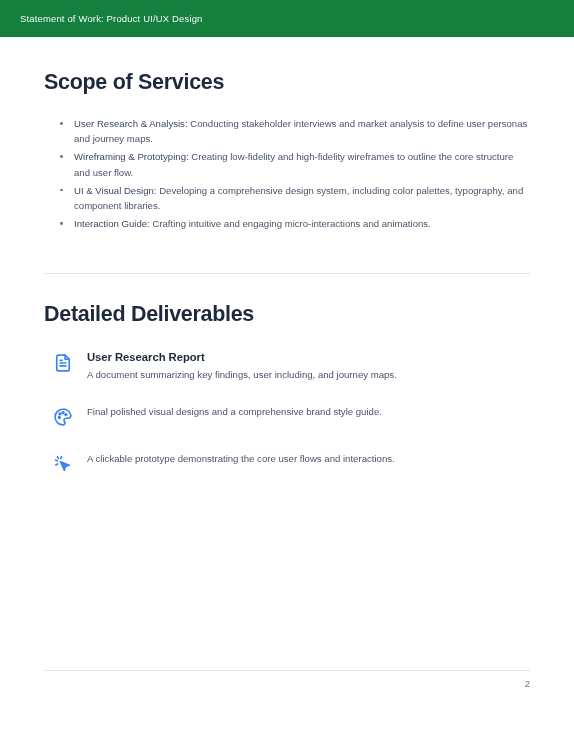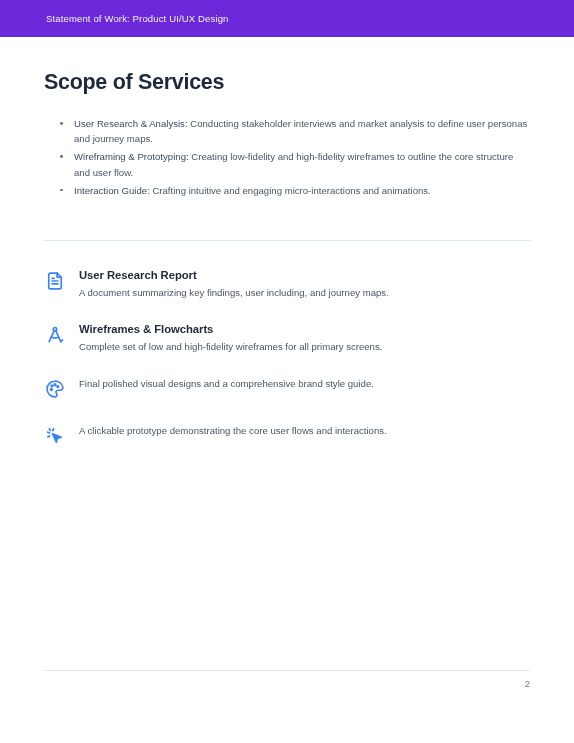--- a/index.html
+++ b/index.html
@@ -11,24 +11,24 @@
     height: 743px;
     background: #ffffff;
     font-family: "Liberation Sans", sans-serif;
     overflow: hidden;
     position: relative;
   }
 
   
   .doc-header {
     height: 37px;
-    background: #6d28d9;
+    background: #15803d;
     display: flex;
     align-items: center;
-    padding: 0 0 0 46px;
+    padding: 0 0 0 20px;
     box-sizing: border-box;
   }
   .doc-header-title {
     color: #f1f5f9;
     font-size: 9.5px;
     letter-spacing: 0.15px;
     white-space: nowrap;
   }
 
   
@@ -101,21 +101,21 @@
   }
 
   
   #deliverables-section {
     padding-top: 28px;
   }
   #deliverables-section .section-heading {
     margin-bottom: 24px;
   }
   .deliverable-list {
-    margin: 0;
+    margin: 8px;
     padding: 0;
     list-style: none;
   }
   .deliverable-item {
     display: flex;
     align-items: flex-start;
     margin-bottom: 24px;
   }
   .deliverable-icon {
     flex: 0 0 22px;
@@ -184,62 +184,51 @@
     <h2 class="section-heading">Scope of Services</h2>
 
     <ul class="scope-list">
       <li class="scope-item">
         <span class="scope-item-label">User Research &amp; Analysis:</span><span class="scope-item-text"> Conducting stakeholder interviews and market analysis to define user personas and journey maps.</span>
       </li>
       <li class="scope-item">
         <span class="scope-item-label">Wireframing &amp; Prototyping:</span><span class="scope-item-text"> Creating low-fidelity and high-fidelity wireframes to outline the core structure and user flow.</span>
       </li>
       <li class="scope-item">
+        <span class="scope-item-label">UI &amp; Visual Design:</span><span class="scope-item-text"> Developing a comprehensive design system, including color palettes, typography, and component libraries.</span>
+      </li>
+      <li class="scope-item">
         <span class="scope-item-label">Interaction Guide:</span><span class="scope-item-text"> Crafting intuitive and engaging micro-interactions and animations.</span>
       </li>
     </ul>
   </section>
 
   <hr class="divider" id="mid-divider">
 
   <section class="section" id="deliverables-section">
+    <h2 class="section-heading">Detailed Deliverables</h2>
 
     <ul class="deliverable-list">
 
       <li class="deliverable-item">
         <span class="deliverable-icon">
           <svg viewBox="0 0 24 24" fill="none" stroke="#3b82f6" stroke-width="2" stroke-linecap="round" stroke-linejoin="round">
             <path d="M14.5 2.5H6.5a2 2 0 0 0-2 2v15a2 2 0 0 0 2 2h11a2 2 0 0 0 2-2V7.5z"></path>
             <path d="M14.5 2.5V7.5h5"></path>
             <line x1="8.5" y1="12" x2="15.5" y2="12"></line>
             <line x1="8.5" y1="15.5" x2="15.5" y2="15.5"></line>
             <line x1="8.5" y1="8.8" x2="11" y2="8.8"></line>
           </svg>
         </span>
         <div class="deliverable-body">
           <p class="deliverable-title">User Research Report</p>
           <p class="deliverable-desc">A document summarizing key findings, user including, and journey maps.</p>
         </div>
       </li>
 
-      <li class="deliverable-item">
-        <span class="deliverable-icon">
-          <svg viewBox="0 0 24 24" fill="none" stroke="#3b82f6" stroke-width="2" stroke-linecap="round" stroke-linejoin="round">
-            <circle cx="12" cy="5" r="2"></circle>
-            <line x1="11.1" y1="6.8" x2="5" y2="20"></line>
-            <line x1="12.9" y1="6.8" x2="19" y2="20"></line>
-            <path d="M7.5 14.5c3 1.6 6 1.6 9 0"></path>
-            <line x1="19" y1="20" x2="21" y2="18.2"></line>
-          </svg>
-        </span>
-        <div class="deliverable-body">
-          <p class="deliverable-title">Wireframes &amp; Flowcharts</p>
-          <p class="deliverable-desc">Complete set of low and high-fidelity wireframes for all primary screens.</p>
-        </div>
-      </li>
 
       <li class="deliverable-item">
         <span class="deliverable-icon">
           <svg viewBox="0 0 24 24" fill="none" stroke="#3b82f6" stroke-width="2" stroke-linecap="round" stroke-linejoin="round">
             <path d="M12 2.5a9.5 9.5 0 1 0 0 19 2.4 2.4 0 0 0 2.4-2.4c0-.62-.24-1.18-.63-1.6a2.4 2.4 0 0 1 1.77-4h2.56A3.4 3.4 0 0 0 21.5 10 9.5 9.5 0 0 0 12 2.5z"></path>
             <circle cx="8.3" cy="8.3" r="1"></circle>
             <circle cx="12" cy="6.9" r="1"></circle>
             <circle cx="15.4" cy="9.1" r="1"></circle>
             <circle cx="7.6" cy="12.6" r="1"></circle>
           </svg>

